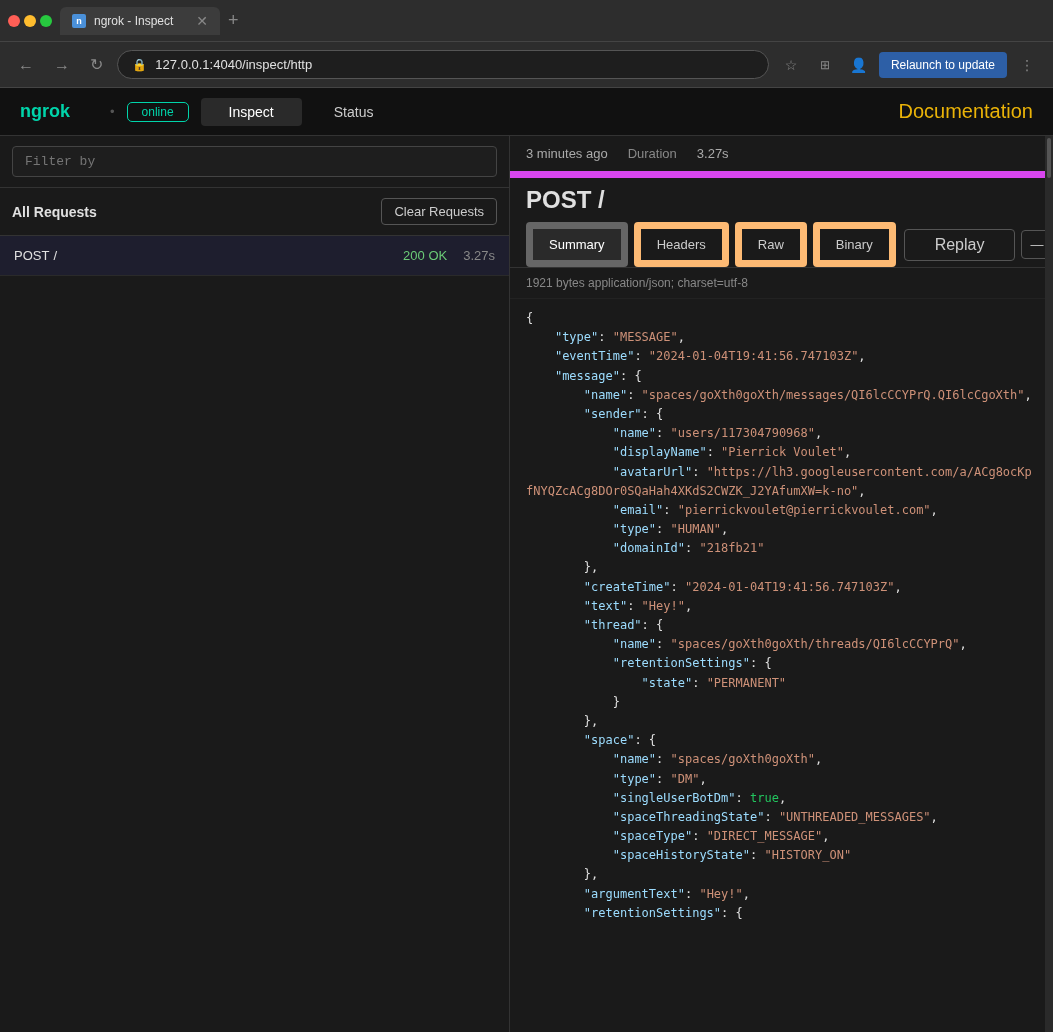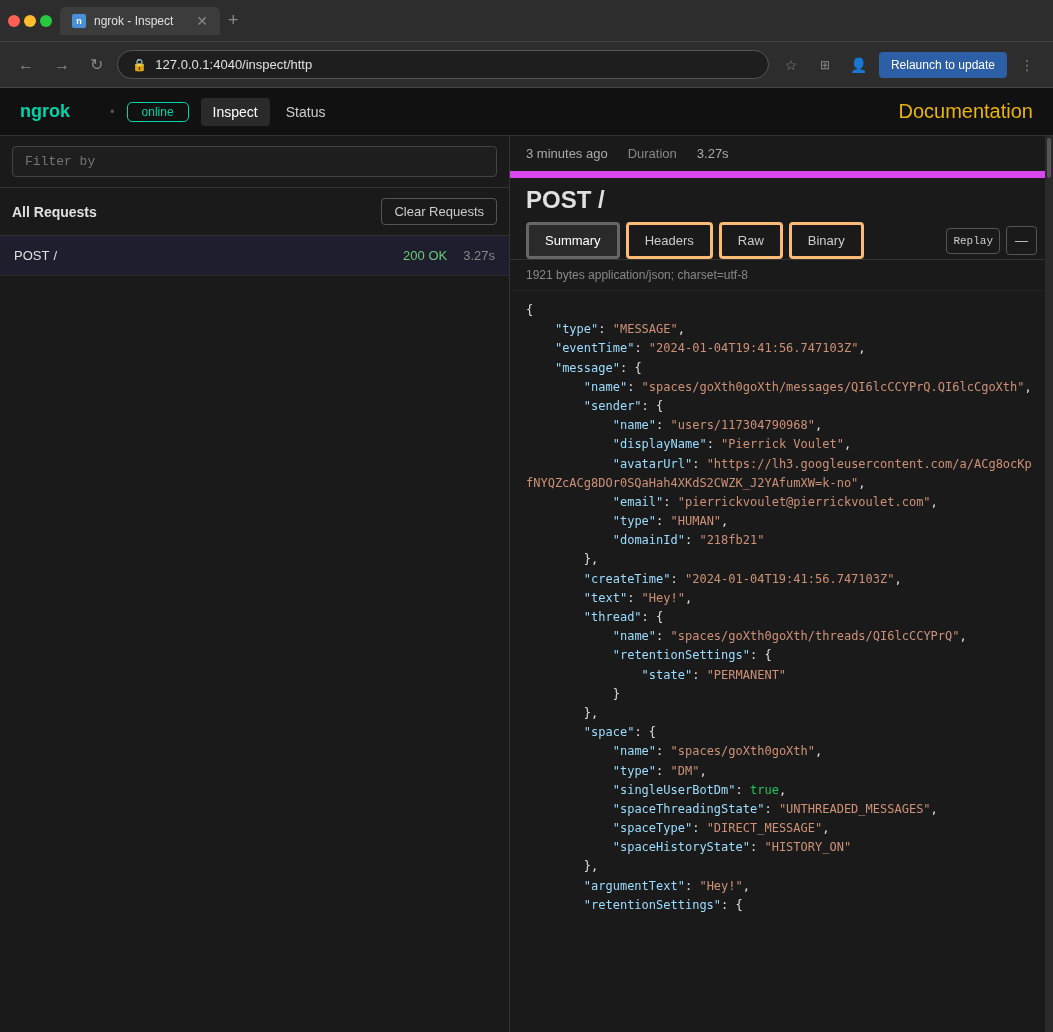--- a/index.html
+++ b/index.html
@@ -28,21 +28,21 @@
     .address-bar-actions { display: flex; align-items: center; gap: 6px; }
     .action-icon { width: 28px; height: 28px; border-radius: 4px; display: flex; align-items: center; justify-content: center; cursor: pointer; color: #888; font-size: 14px; }
     .relaunch-btn { background: #2d5fa6; color: white; border: none; border-radius: 4px; padding: 6px 12px; font-size: 12px; cursor: pointer; white-space: nowrap; }
 
     
     .app-nav { background: #111; height: 48px; display: flex; align-items: center; padding: 0 20px; border-bottom: 1px solid #333; }
     .app-logo { color: #00d4aa; font-weight: bold; font-size: 18px; margin-right: 28px; }
     .app-dot { color: #555; margin: 0 12px; }
     .app-status { color: #00d4aa; font-size: 12px; border: 1px solid #00d4aa; border-radius: 5px; padding: 2px 14px; }
     .app-nav-links { display: flex; gap: 4px; margin-left: 12px; }
-    .nav-link { color: #ccc; padding: 6px 12px; cursor: pointer; border-radius: 4px; font-size: 14px; text-align: center; }
+    .nav-link { color: #ccc; padding: 6px 28px; cursor: pointer; border-radius: 4px; font-size: 14px; text-align: center; }
     .nav-link.active { color: white; background: #2a2a2a; }
     .app-nav-right { margin-left: auto; }
     .doc-link { color: #eab308; font-size: 20px; cursor: pointer; }
 
     
     .main-content { display: flex; height: calc(1032px - 42px - 46px - 48px); }
 
     
     .left-panel { width: 510px; border-right: 1px solid #333; display: flex; flex-direction: column; }
     .filter-bar { padding: 10px 12px; border-bottom: 1px solid #333; }
@@ -59,24 +59,24 @@
     .request-duration { color: #888; font-size: 13px; }
 
     
     .right-panel { flex: 1; display: flex; flex-direction: column; overflow: hidden; }
     .detail-meta { display: flex; align-items: center; gap: 20px; padding: 10px 16px; border-bottom: 7px solid #d946ef; color: #888; font-size: 13px; }
     .detail-time { color: #aaa; }
     .detail-duration-label { color: #888; }
     .detail-duration-value { color: #aaa; }
     .detail-title { padding: 8px 16px; font-size: 24px; font-weight: 600; color: #e0e0e0; }
     .detail-tabs { display: flex; align-items: center; padding: 0 16px; border-bottom: 1px solid #333; gap: 2px; }
-    .detail-tab { padding: 8px 16px; border: 3px solid #fdba74; border-radius: 4px; cursor: pointer; color: #ccc; font-size: 13px; margin-right: 4px; background: transparent; }
+    .detail-tab { padding: 8px 16px; border: 7px solid #fdba74; border-radius: 4px; cursor: pointer; color: #ccc; font-size: 13px; margin-right: 4px; background: transparent; }
     .detail-tab.active { background: #2a2a2a; color: white; border-color: #666; }
     .detail-tab-spacer { flex: 1; }
-    .replay-btn { background: transparent; border: 1px solid #555; color: #ccc; border-radius: 4px; padding: 6px 6px; font-size: 11px; cursor: pointer; font-family: Liberation Mono, monospace; }
+    .replay-btn { background: transparent; border: 1px solid #555; color: #ccc; border-radius: 4px; padding: 6px 30px; font-size: 16px; cursor: pointer; }
     .more-btn { background: transparent; border: 1px solid #555; color: #ccc; border-radius: 4px; padding: 6px 8px; font-size: 13px; cursor: pointer; margin-left: 4px; }
     .detail-content-meta { padding: 8px 16px; color: #888; font-size: 12px; border-bottom: 1px solid #222; }
     .json-viewer { flex: 1; overflow-y: auto; background: #1a1a1a; padding: 10px 16px; font-family: 'Consolas', 'Monaco', monospace; font-size: 12px; line-height: 1.6; }
     .json-line { white-space: pre-wrap; word-break: break-all; }
     .json-brace { color: #e0e0e0; }
     .json-key { color: #9cdcfe; }
     .json-str { color: #ce9178; }
     .json-bool { color: #22c55e; }
 
     

